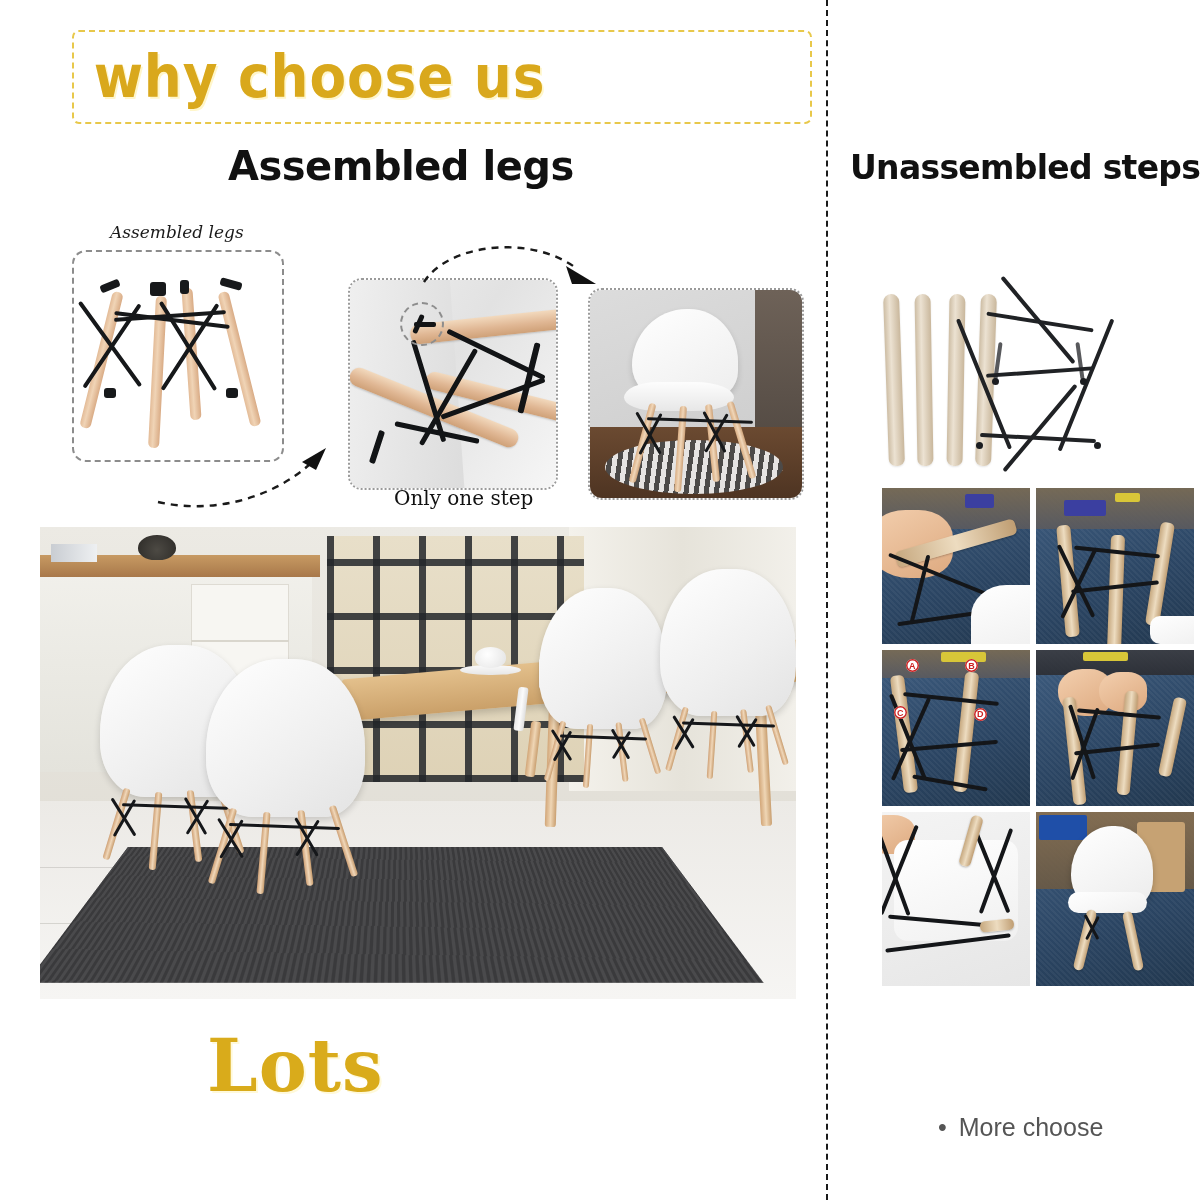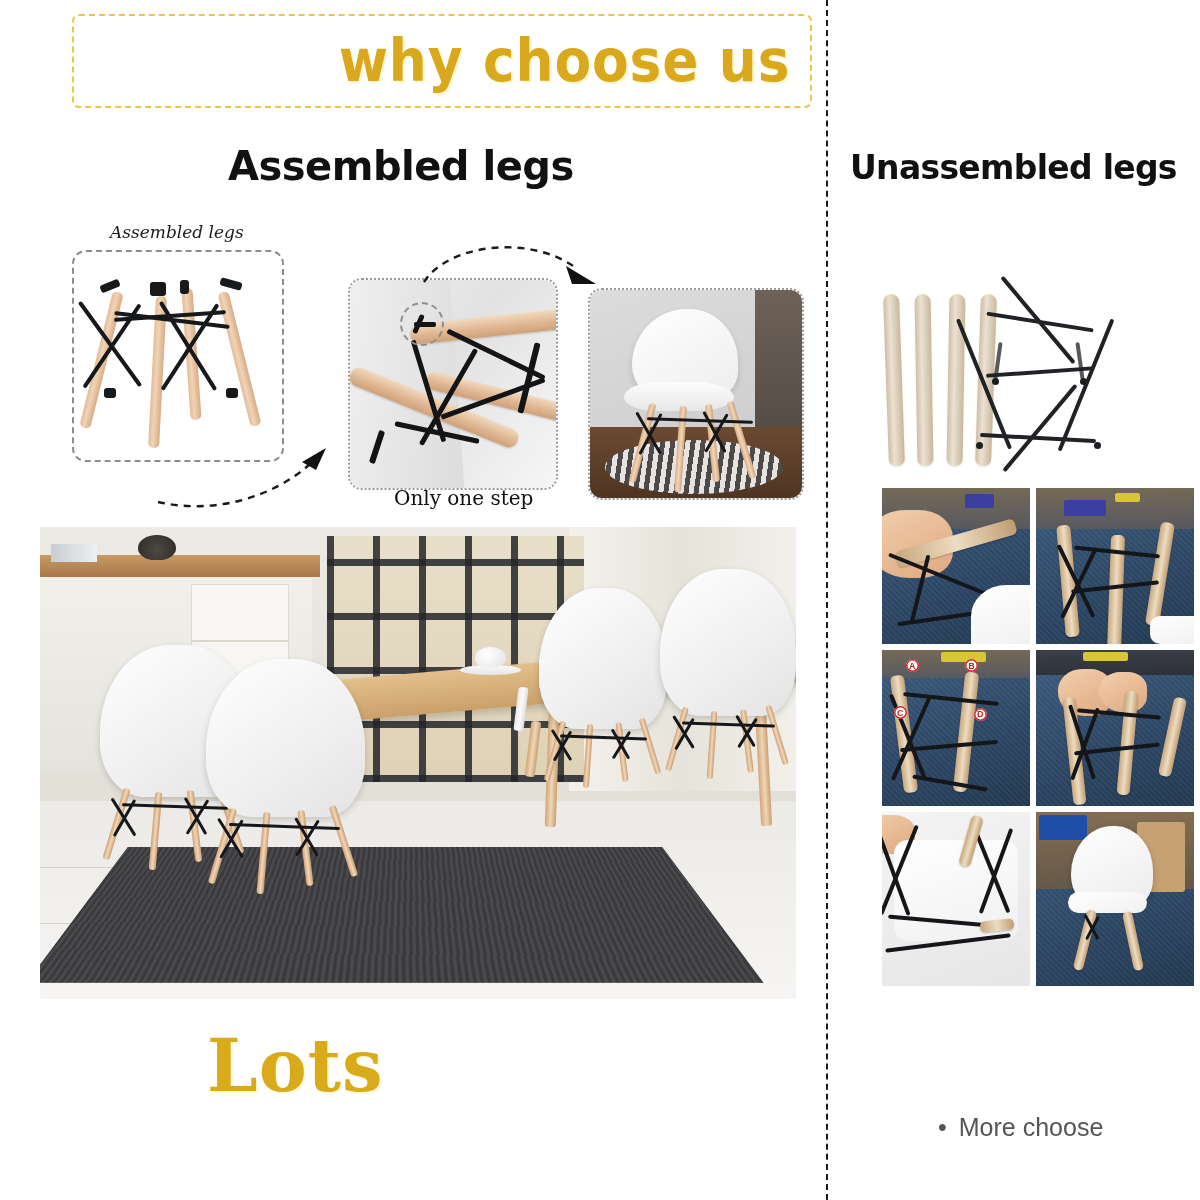--- a/index.html
+++ b/index.html
@@ -6,23 +6,23 @@
   html, body {
     width: 1200px; height: 1200px;
     background: #ffffff;
     font-family: "Liberation Sans", sans-serif;
     overflow: hidden;
   }
   #page { position: relative; width: 1200px; height: 1200px; background: #fff; }
 
   
   .title-box {
-    position: absolute; left: 72px; top: 14px; width: 740px; height: 94px;
+    position: absolute; left: 72px; top: 30px; width: 740px; height: 94px;
     border: 2px dashed #e8c84a; border-radius: 7px;
-    display: flex; align-items: center; justify-content: flex-end;
+    display: flex; align-items: center; justify-content: flex-start;
   }
   .title-text {
     font-family: "DejaVu Sans", sans-serif;
     font-weight: 700; font-size: 58px; letter-spacing: 1px;
     color: #d9a81c;
     text-shadow: 2px 2px 0 rgba(255,245,200,.95);
     transform: scaleX(.92);
   }
 
   
@@ -242,21 +242,21 @@
 <div id="page">
 
   <div class="title-box">
     <span class="title-text">why choose  us</span>
   </div>
 
   <div class="divider"></div>
 
   <div class="h-left">Assembled legs</div>
 
-  <div class="h-right">Unassembled legs</div>
+  <div class="h-right">Unassembled steps</div>
 
   <div class="cap-assembled">Assembled legs</div>
 
   <div class="dbox" id="box-legs">
     <div class="legset">
 
       <div class="leg" style="left:22px;  top:38px;  width:11px; height:140px; transform:rotate(14deg);"></div>
       <div class="leg" style="left:78px;  top:44px;  width:11px; height:152px; transform:rotate(3deg);"></div>
       <div class="leg" style="left:112px; top:36px;  width:11px; height:132px; transform:rotate(-4deg);"></div>
       <div class="leg" style="left:160px; top:38px;  width:11px; height:138px; transform:rotate(-14deg);"></div>

